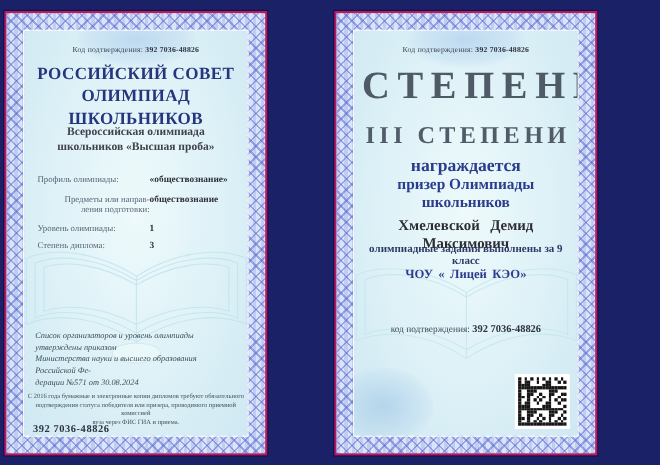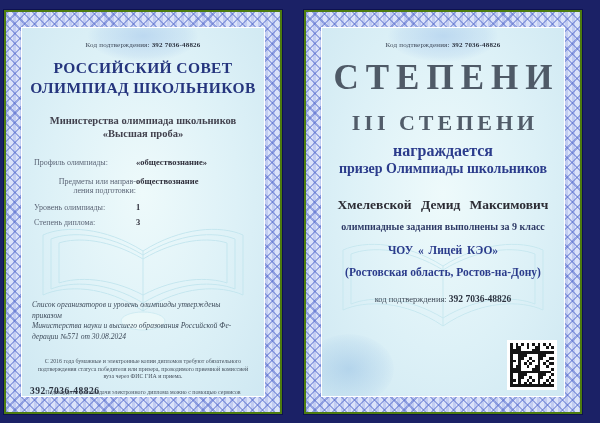--- a/index.html
+++ b/index.html
@@ -4,22 +4,22 @@
 <style>
   html,body{margin:0;padding:0;}
   body{
     width:600px;height:423px;
     background:#1b2166;
     font-family:"Liberation Serif","DejaVu Serif",serif;
     position:relative;overflow:hidden;
   }
   .stage{position:absolute;inset:0;}
   .page{
-    position:absolute;top:10px;width:278px;height:404px;
-    background:#4d7c0f;
+    position:absolute;top:10px;width:239px;height:404px;
+    background:#be185d;
     box-shadow:0 0 0 1px #0d1150;
   }
   .page.left{left:4px;}
   .page.right{left:304px;}
   .frame{
     position:absolute;inset:2px;
     background:
       repeating-linear-gradient(45deg, rgba(84,106,204,.50) 0 1.5px, transparent 1.5px 7px),
       repeating-linear-gradient(135deg, rgba(84,106,204,.50) 0 1.5px, transparent 1.5px 7px),
       repeating-linear-gradient(90deg, rgba(142,160,230,.35) 0 3px, rgba(218,226,250,.65) 3px 7px),
@@ -98,21 +98,21 @@
         </svg>
 
         <div class="item code-top" style="top:13px;">
           <span>Код подтверждения:</span>
           <b>392 7036-48826</b>
         </div>
 
         <div class="item l-title" style="top:30px;">РОССИЙСКИЙ СОВЕТ
 ОЛИМПИАД ШКОЛЬНИКОВ</div>
 
-        <div class="item l-subtitle" style="top:86px;">Министерства олимпиада школьников «Высшая проба»</div>
+        <div class="item l-subtitle" style="top:86px;">Всероссийская олимпиада школьников «Высшая проба»</div>
 
         <div class="item fields" style="top:130px;">
           <div class="frow">
             <span class="lab">Профиль олимпиады:</span>
             <span class="val">«обществознание»</span>
           </div>
           <div class="frow r2">
             <span class="lab">Предметы или направ-
 ления подготовки:</span>
             <span class="val">обществознание</span>
@@ -170,21 +170,20 @@
         <div class="item r-award" style="top:114px;">награждается</div>
 
         <div class="item r-status" style="top:133px;">призер Олимпиады школьников</div>
 
         <div class="item r-name" style="top:169px;">Хмелевской Демид Максимович</div>
 
         <div class="item r-grade" style="top:193px;">олимпиадные задания выполнены за 9 класс</div>
 
         <div class="item r-school" style="top:216px;">ЧОУ « Лицей КЭО»</div>
 
-        <div class="item r-loc" style="top:238px;">(Ростовская область, Ростов-на-Дону)</div>
 
         <div class="item r-code" style="top:266px;">
           <span>код подтверждения:</span>
           <b>392 7036-48826</b>
         </div>
 
         <div class="qr-box">
           <div class="qr-grid">
               <i class="b"></i>
               <i></i>

